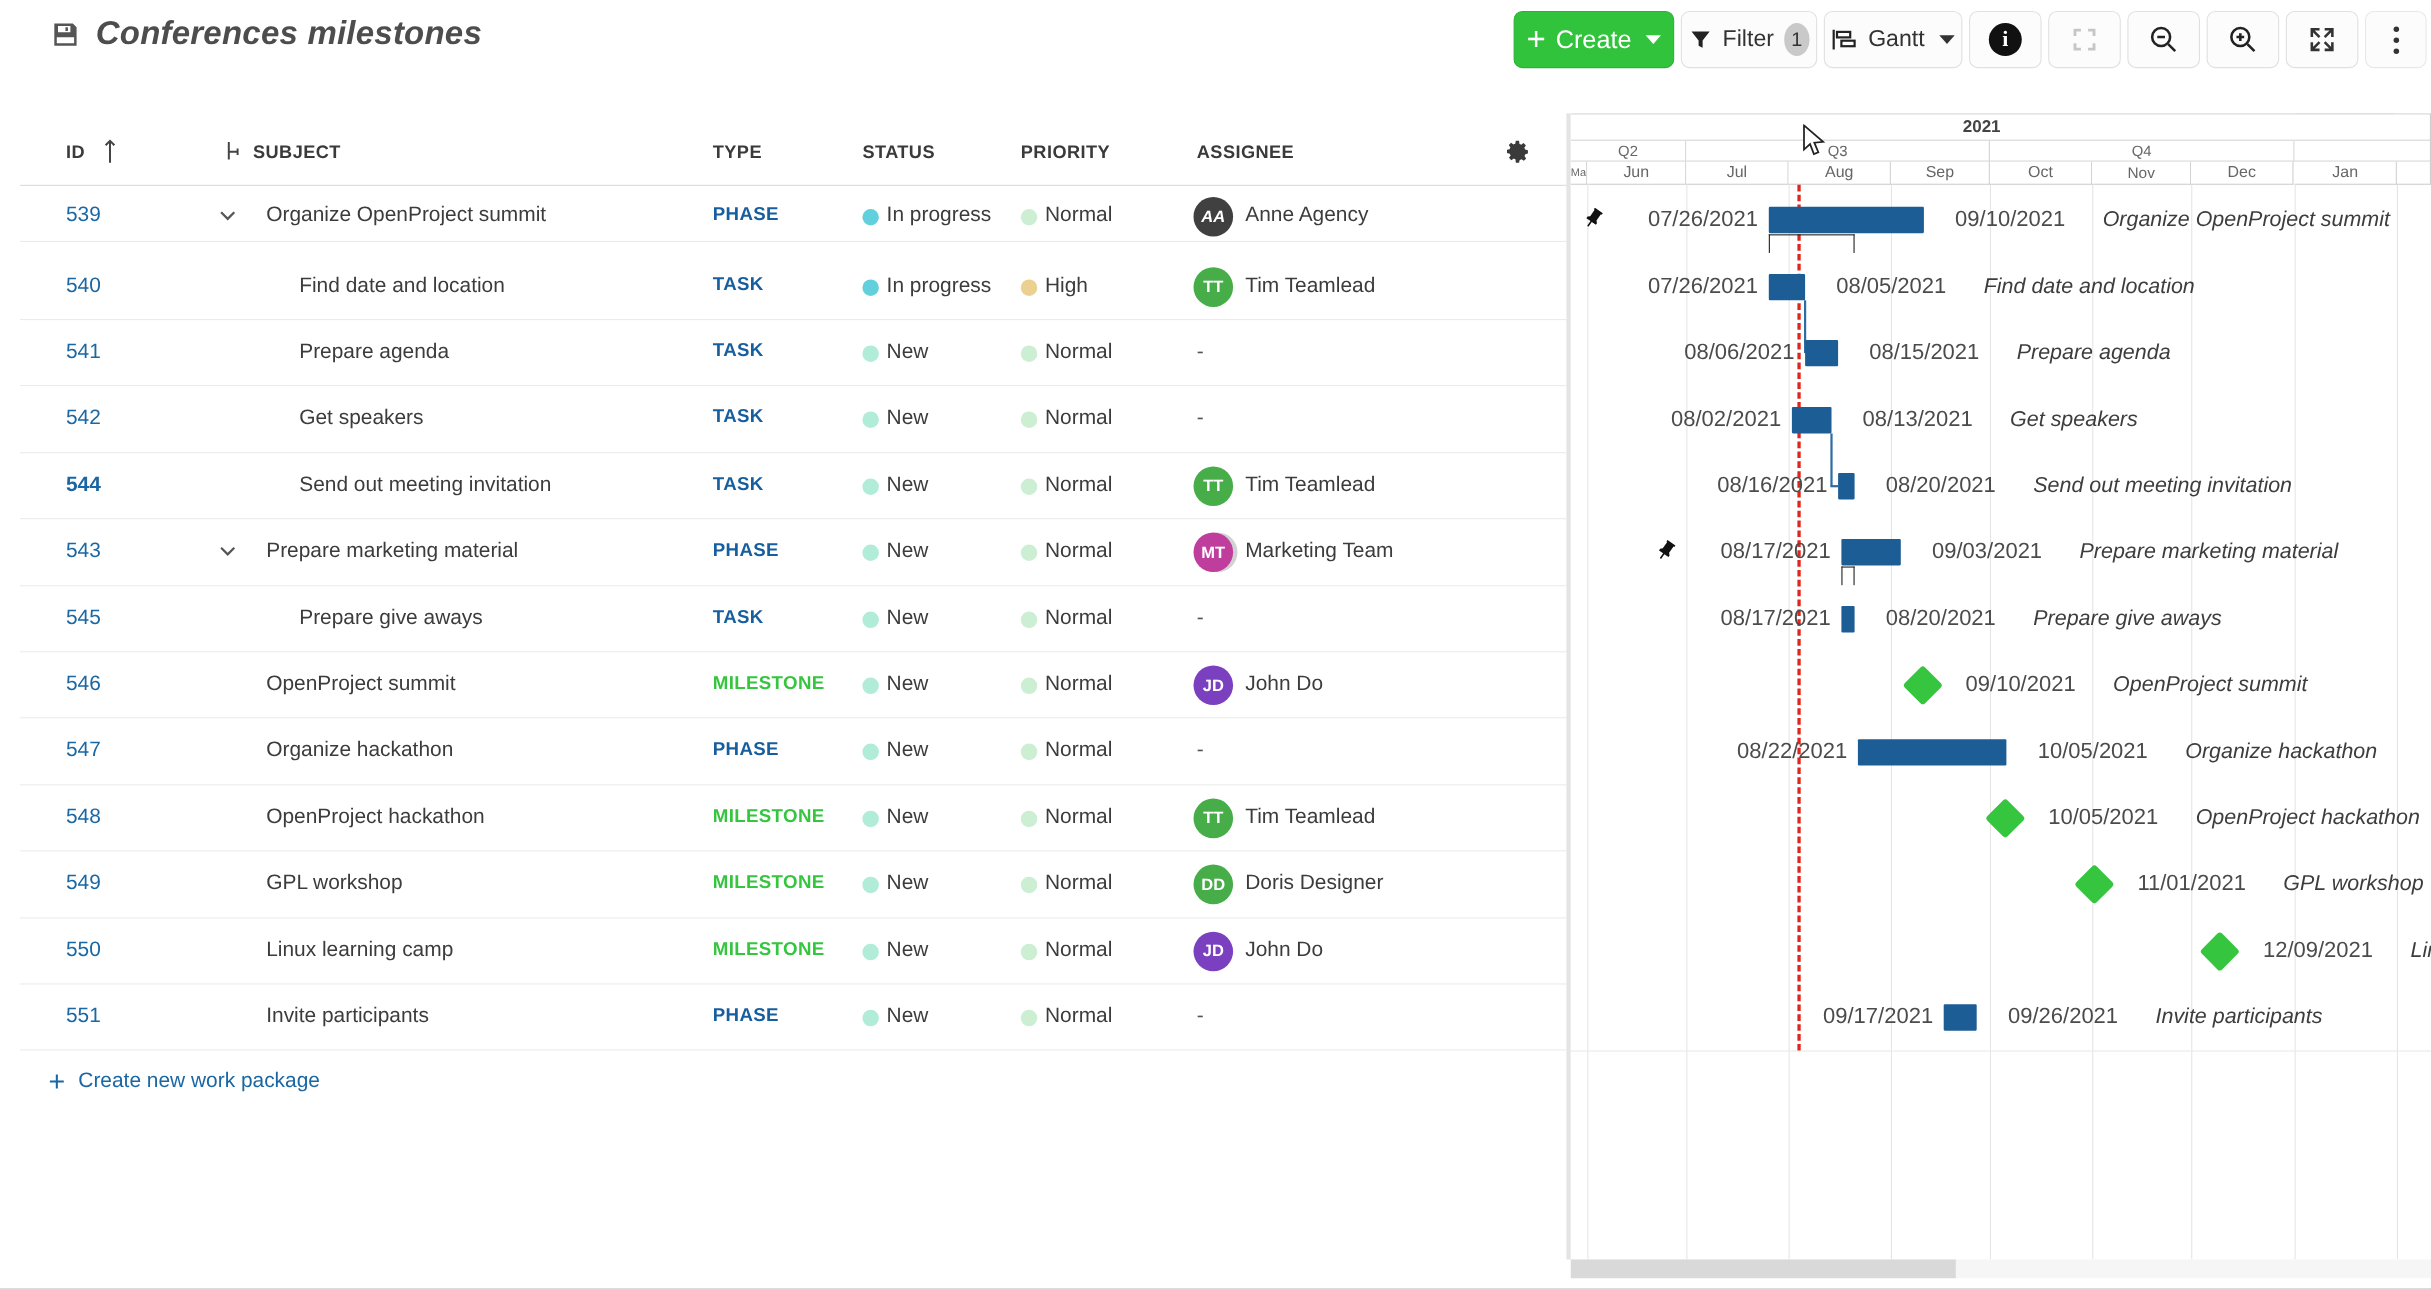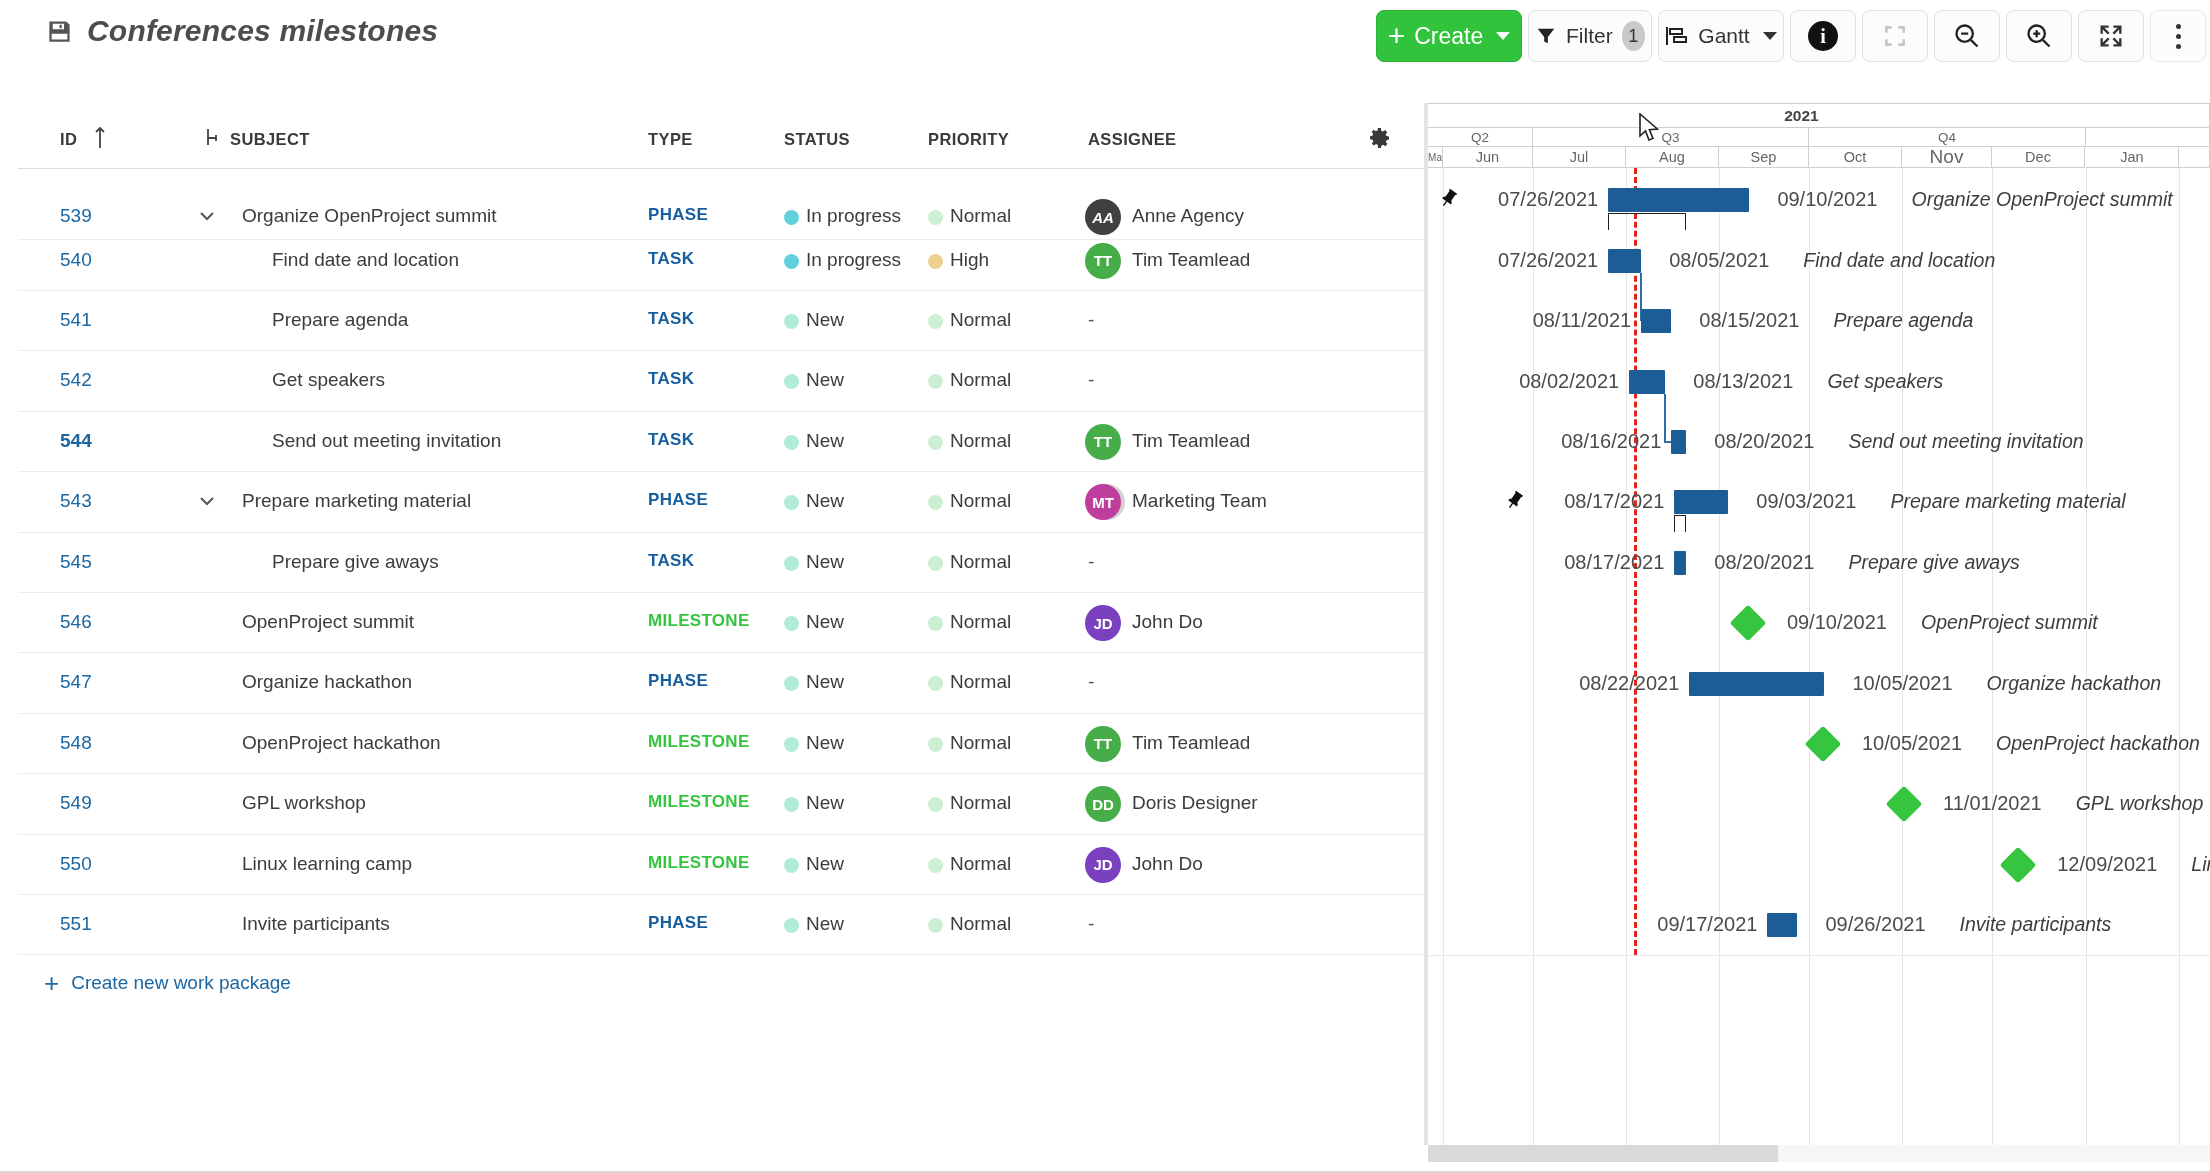--- a/index.html
+++ b/index.html
@@ -150,21 +150,21 @@
   <div class="th" style="left:928px;">PRIORITY</div>
   <div class="th" style="left:1088px;">ASSIGNEE</div>
   <div class="abs" style="left:1368px;top:126px;">
     <svg width="24" height="24" viewBox="0 0 24 24" fill="#3a3a3a">
         <path d="M12 8.5A3.5 3.5 0 1 0 12 15.5 3.5 3.5 0 0 0 12 8.5zm9 5v-3l-2.6-.5a6.7 6.7 0 0 0-.7-1.6l1.5-2.2-2.1-2.1-2.2 1.5c-.5-.3-1-.5-1.6-.7L13 2h-3l-.5 2.6c-.6.2-1.1.4-1.6.7L5.7 3.8 3.6 5.9l1.5 2.2c-.3.5-.5 1-.7 1.6L2 10.2v3l2.6.5c.2.6.4 1.1.7 1.6l-1.5 2.2 2.1 2.1 2.2-1.5c.5.3 1 .5 1.6.7L10 22h3l.5-2.6c.6-.2 1.1-.4 1.6-.7l2.2 1.5 2.1-2.1-1.5-2.2c.3-.5.5-1 .7-1.6L21 13.5z"></path>
       </svg>
   </div>
   <div id="header-border"></div>
 
   <div id="table-rows">
-      <div class="trow" style="top: 187px; height: 53px;">
+      <div class="trow" style="top: 167px; height: 53px;">
         <a class="cell idlink" style="left: 42px;">539</a>
         <span class="abs" style="left: 180px; top: 22px;">
           <svg width="18" height="14" viewBox="0 0 18 14" fill="none" stroke="#555" stroke-width="2">
             <path d="M3 4l6 6 6-6"></path>
           </svg>
         </span>
         <span class="cell" style="left: 224px; color: rgb(60, 60, 60);">Organize OpenProject summit</span>
         <span class="cell typ" style="left: 630px; color: rgb(23, 94, 158);">PHASE</span>
         <span class="dot" style="left: 766px; background: rgb(98, 208, 220);"></span>
         <span class="cell" style="left: 788px;">In progress</span>
@@ -321,21 +321,21 @@
       <div class="gcell" style="left: 0px; top: 25px; width: 105px; height: 19px; font-size: 13.5px; font-weight: 400; color: rgb(102, 102, 102); border-top: none;">Q2</div>
       <div class="gcell" style="left: 105px; top: 25px; width: 276px; height: 19px; font-size: 13.5px; font-weight: 400; color: rgb(102, 102, 102); border-top: none;">Q3</div>
       <div class="gcell" style="left: 381px; top: 25px; width: 277px; height: 19px; font-size: 13.5px; font-weight: 400; color: rgb(102, 102, 102); border-top: none;">Q4</div>
       <div class="gcell" style="left: 658px; top: 25px; width: 124px; height: 19px; font-size: 13.5px; font-weight: 400; color: rgb(102, 102, 102); border-top: none;"></div>
       <div class="gcell" style="left: 0px; top: 44px; width: 15px; height: 21px; font-size: 10px; font-weight: 400; color: rgb(102, 102, 102); border-top: none;">Ma</div>
       <div class="gcell" style="left: 15px; top: 44px; width: 90px; height: 21px; font-size: 14.5px; font-weight: 400; color: rgb(102, 102, 102); border-top: none;">Jun</div>
       <div class="gcell" style="left: 105px; top: 44px; width: 93px; height: 21px; font-size: 14.5px; font-weight: 400; color: rgb(102, 102, 102); border-top: none;">Jul</div>
       <div class="gcell" style="left: 198px; top: 44px; width: 93px; height: 21px; font-size: 14.5px; font-weight: 400; color: rgb(102, 102, 102); border-top: none;">Aug</div>
       <div class="gcell" style="left: 291px; top: 44px; width: 90px; height: 21px; font-size: 14.5px; font-weight: 400; color: rgb(102, 102, 102); border-top: none;">Sep</div>
       <div class="gcell" style="left: 381px; top: 44px; width: 93px; height: 21px; font-size: 14.5px; font-weight: 400; color: rgb(102, 102, 102); border-top: none;">Oct</div>
-      <div class="gcell" style="left: 474px; top: 44px; width: 90px; height: 21px; font-size: 19px; font-weight: 400; color: rgb(102, 102, 102); border-top: none;">Nov</div>
+      <div class="gcell" style="left: 474px; top: 44px; width: 90px; height: 21px; font-size: 14px; font-weight: 400; color: rgb(102, 102, 102); border-top: none;">Nov</div>
       <div class="gcell" style="left: 564px; top: 44px; width: 93px; height: 21px; font-size: 14.5px; font-weight: 400; color: rgb(102, 102, 102); border-top: none;">Dec</div>
       <div class="gcell" style="left: 658px; top: 44px; width: 93px; height: 21px; font-size: 14.5px; font-weight: 400; color: rgb(102, 102, 102); border-top: none;">Jan</div>
       <div class="gcell" style="left: 751px; top: 44px; width: 31px; height: 21px; font-size: 14.5px; font-weight: 400; color: rgb(102, 102, 102); border-top: none;"></div>
       <div class="abs" style="left: 14.5px; top: 65px; width: 1px; height: 977px; background: rgb(229, 229, 229);"></div>
       <div class="abs" style="left: 104.5px; top: 65px; width: 1px; height: 977px; background: rgb(229, 229, 229);"></div>
       <div class="abs" style="left: 197.5px; top: 65px; width: 1px; height: 977px; background: rgb(229, 229, 229);"></div>
       <div class="abs" style="left: 290.5px; top: 65px; width: 1px; height: 977px; background: rgb(229, 229, 229);"></div>
       <div class="abs" style="left: 380.5px; top: 65px; width: 1px; height: 977px; background: rgb(229, 229, 229);"></div>
       <div class="abs" style="left: 473.5px; top: 65px; width: 1px; height: 977px; background: rgb(229, 229, 229);"></div>
       <div class="abs" style="left: 563.5px; top: 65px; width: 1px; height: 977px; background: rgb(229, 229, 229);"></div>
@@ -355,21 +355,21 @@
         <span>09/10/2021</span>
         <span class="gname">Organize OpenProject summit</span>
       </div>
       <div class="glabel" style="left: 42.209px; top: 145.8px; width: 128px; text-align: right;">07/26/2021</div>
       <div class="gbar" style="left: 180.209px; top: 145.8px; width: 33.0418px; background: rgb(29, 93, 149);"></div>
       <div class="glabel" style="left: 241.251px; top: 145.8px; display: flex; gap: 34px; align-items: center;">
         <span>08/05/2021</span>
         <span class="gname">Find date and location</span>
       </div>
       <div class="rel" style="left: 212.251px; top: 169.8px; width: 1.5px; height: 48.4px;"></div>
-      <div class="glabel" style="left: 75.2508px; top: 206.2px; width: 128px; text-align: right;">08/11/2021</div>
+      <div class="glabel" style="left: 75.2508px; top: 206.2px; width: 128px; text-align: right;">08/06/2021</div>
       <div class="gbar" style="left: 213.251px; top: 206.2px; width: 30.038px; background: rgb(29, 93, 149);"></div>
       <div class="glabel" style="left: 271.289px; top: 206.2px; display: flex; gap: 34px; align-items: center;">
         <span>08/15/2021</span>
         <span class="gname">Prepare agenda</span>
       </div>
       <div class="glabel" style="left: 63.2356px; top: 266.6px; width: 128px; text-align: right;">08/02/2021</div>
       <div class="gbar" style="left: 201.236px; top: 266.6px; width: 36.0456px; background: rgb(29, 93, 149);"></div>
       <div class="glabel" style="left: 265.281px; top: 266.6px; display: flex; gap: 34px; align-items: center;">
         <span>08/13/2021</span>
         <span class="gname">Get speakers</span>

